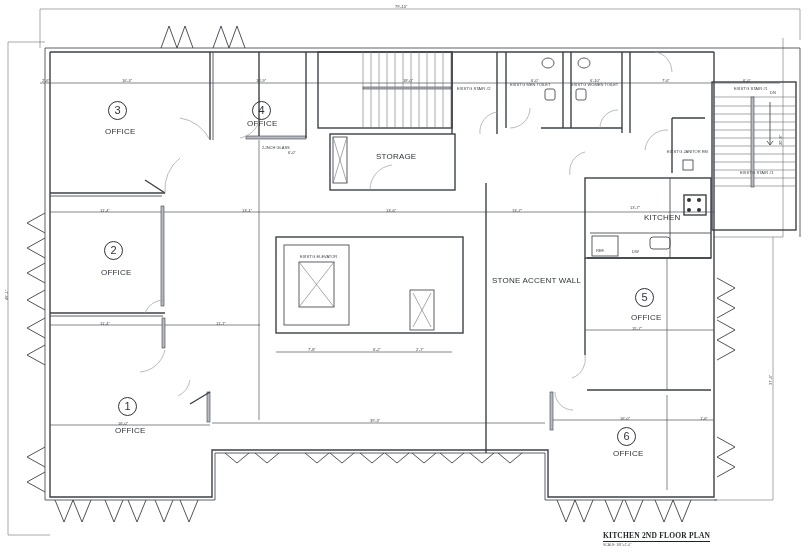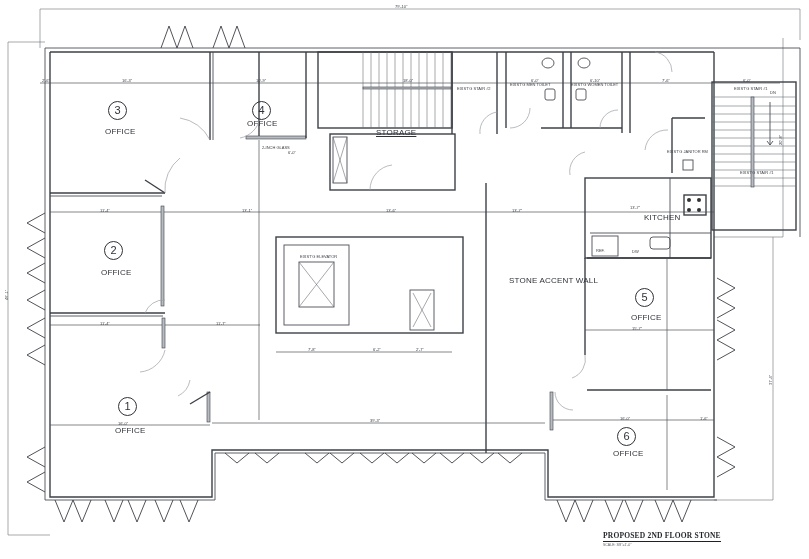--- a/index.html
+++ b/index.html
@@ -214,23 +214,23 @@
 <div class="lbl" style="left:247px;top:119px;">OFFICE</div>
 <div class="room-num" style="left:104px;top:241px;">2</div>
 <div class="lbl" style="left:101px;top:268px;">OFFICE</div>
 <div class="room-num" style="left:118px;top:397px;">1</div>
 <div class="lbl" style="left:115px;top:426px;">OFFICE</div>
 <div class="room-num" style="left:635px;top:288px;">5</div>
 <div class="lbl" style="left:631px;top:313px;">OFFICE</div>
 <div class="room-num" style="left:617px;top:427px;">6</div>
 <div class="lbl" style="left:613px;top:449px;">OFFICE</div>
 
-<div class="lbl" style="left:376px;top:128px;text-decoration:underline;">STORAGE</div>
+<div class="lbl" style="left:376px;top:152px;">STORAGE</div>
 <div class="lbl" style="left:644px;top:213px;">KITCHEN</div>
-<div class="lbl" style="left:509px;top:276px;">STONE ACCENT WALL</div>
+<div class="lbl" style="left:492px;top:276px;">STONE ACCENT WALL</div>
 <div class="lbl-sm" style="left:596px;top:248px;">REF.</div>
 <div class="lbl-sm" style="left:632px;top:249px;">DW</div>
 <div class="lbl-sm" style="left:300px;top:254px;">EXIST'G ELEVATOR</div>
 <div class="lbl-sm" style="left:457px;top:86px;">EXIST'G STAIR #2</div>
 <div class="lbl-sm" style="left:510px;top:82px;">EXIST'G MEN TOILET</div>
 <div class="lbl-sm" style="left:571px;top:82px;">EXIST'G WOMEN TOILET</div>
 <div class="lbl-sm" style="left:667px;top:149px;">EXIST'G JANITOR RM</div>
 <div class="lbl-sm" style="left:734px;top:86px;">EXIST'G STAIR #1</div>
 <div class="lbl-sm" style="left:770px;top:90px;">DN</div>
 <div class="lbl-sm" style="left:740px;top:170px;">EXIST'G STAIR #1</div>
@@ -258,14 +258,14 @@
 <div class="lbl-sm" style="left:216px;top:321px;">11'-7"</div>
 <div class="lbl-sm" style="left:308px;top:347px;">7'-8"</div>
 <div class="lbl-sm" style="left:373px;top:347px;">6'-2"</div>
 <div class="lbl-sm" style="left:416px;top:347px;">2'-7"</div>
 <div class="lbl-sm" style="left:632px;top:326px;">15'-7"</div>
 <div class="lbl-sm" style="left:370px;top:418px;">39'-3"</div>
 <div class="lbl-sm" style="left:118px;top:421px;">16'-0"</div>
 <div class="lbl-sm" style="left:620px;top:416px;">16'-0"</div>
 <div class="lbl-sm" style="left:700px;top:416px;">1'-6"</div>
 
-<div class="title">PROPOSED 2ND FLOOR STONE</div>
+<div class="title">KITCHEN 2ND FLOOR PLAN</div>
 <div class="scale">SCALE: 3/8"=1'-0"</div>
 
 </body></html>

